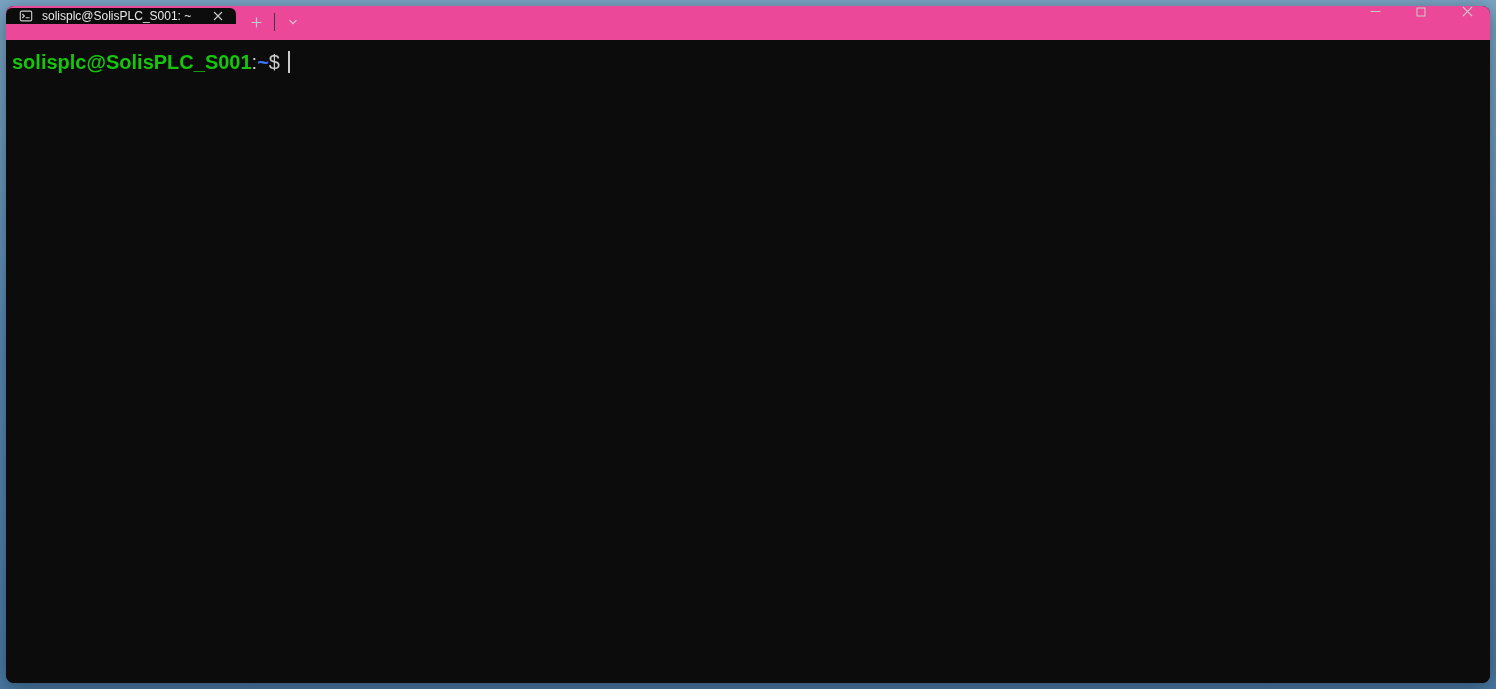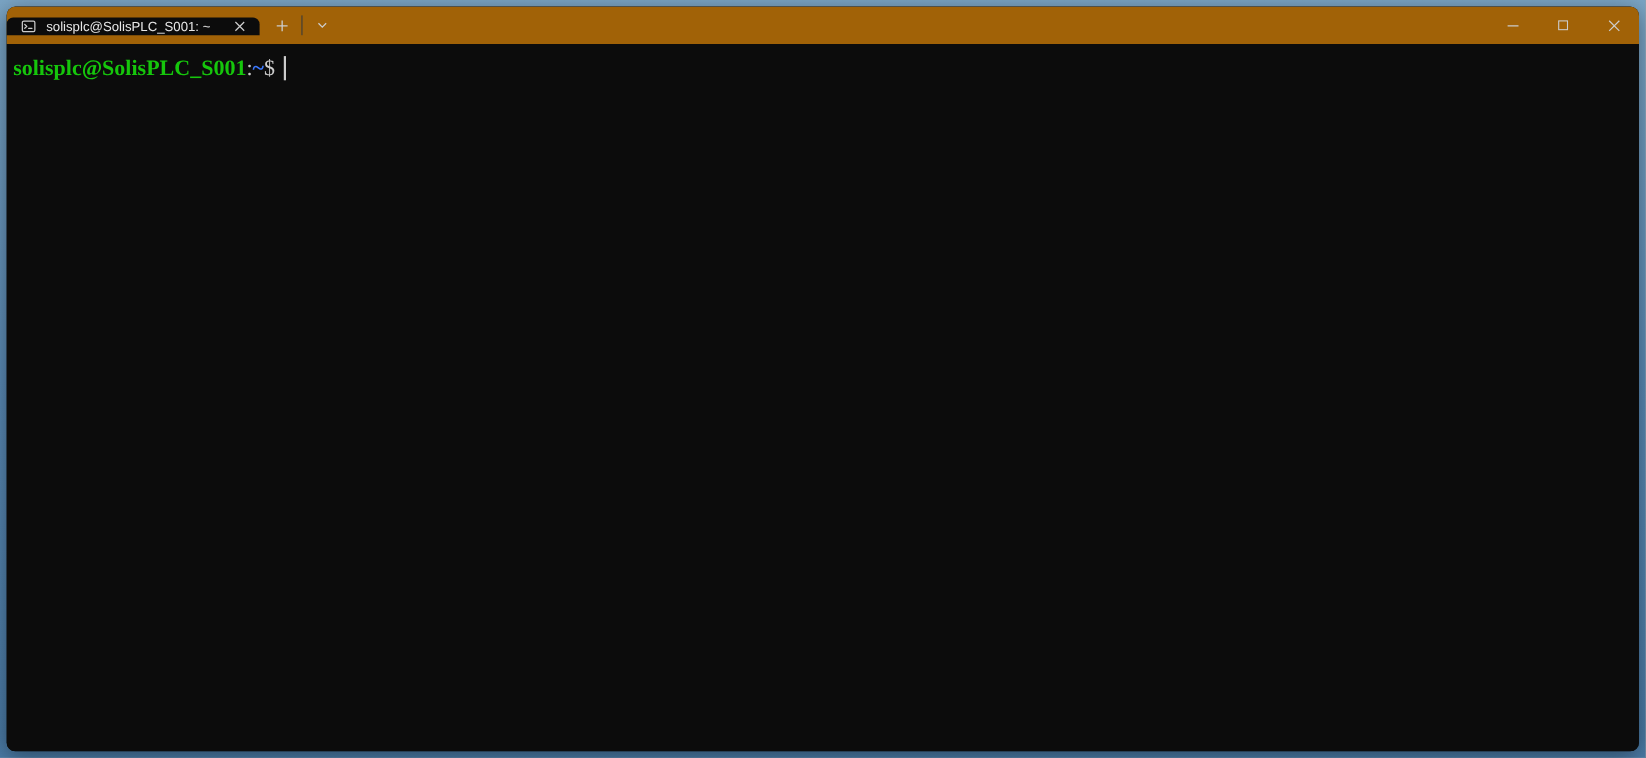--- a/index.html
+++ b/index.html
@@ -20,23 +20,23 @@
       height: 677px;
       background: #0c0c0c;
       border-radius: 8px;
       overflow: hidden;
       display: flex;
       flex-direction: column;
       box-shadow: 0 4px 20px rgba(0,0,0,0.4);
     }
     .titlebar {
       height: 34px;
-      background: #a16207;
-      display: flex;
-      align-items: center;
+      background: #ec4899;
+      display: flex;
+      align-items: flex-start;
       user-select: none;
     }
     .tabs-region {
       display: flex;
       align-items: stretch;
       flex: 0 0 auto;
     }
     .tab {
       display: flex;
       align-items: center;
@@ -107,21 +107,21 @@
       display: flex;
       align-items: center;
       justify-content: center;
       color: #cccccc;
       cursor: pointer;
     }
     .terminal-body {
       flex: 1;
       background: #0c0c0c;
       padding: 10px 4px 4px 6px;
-      font-family: Liberation Serif, serif;
+      font-family: Liberation Sans, sans-serif;
       font-size: 20px;
       line-height: 24px;
       color: #cccccc;
       overflow: hidden;
       cursor: text;
       text-align: right;
     }
     .prompt-line {
       display: flex;
       align-items: center;

